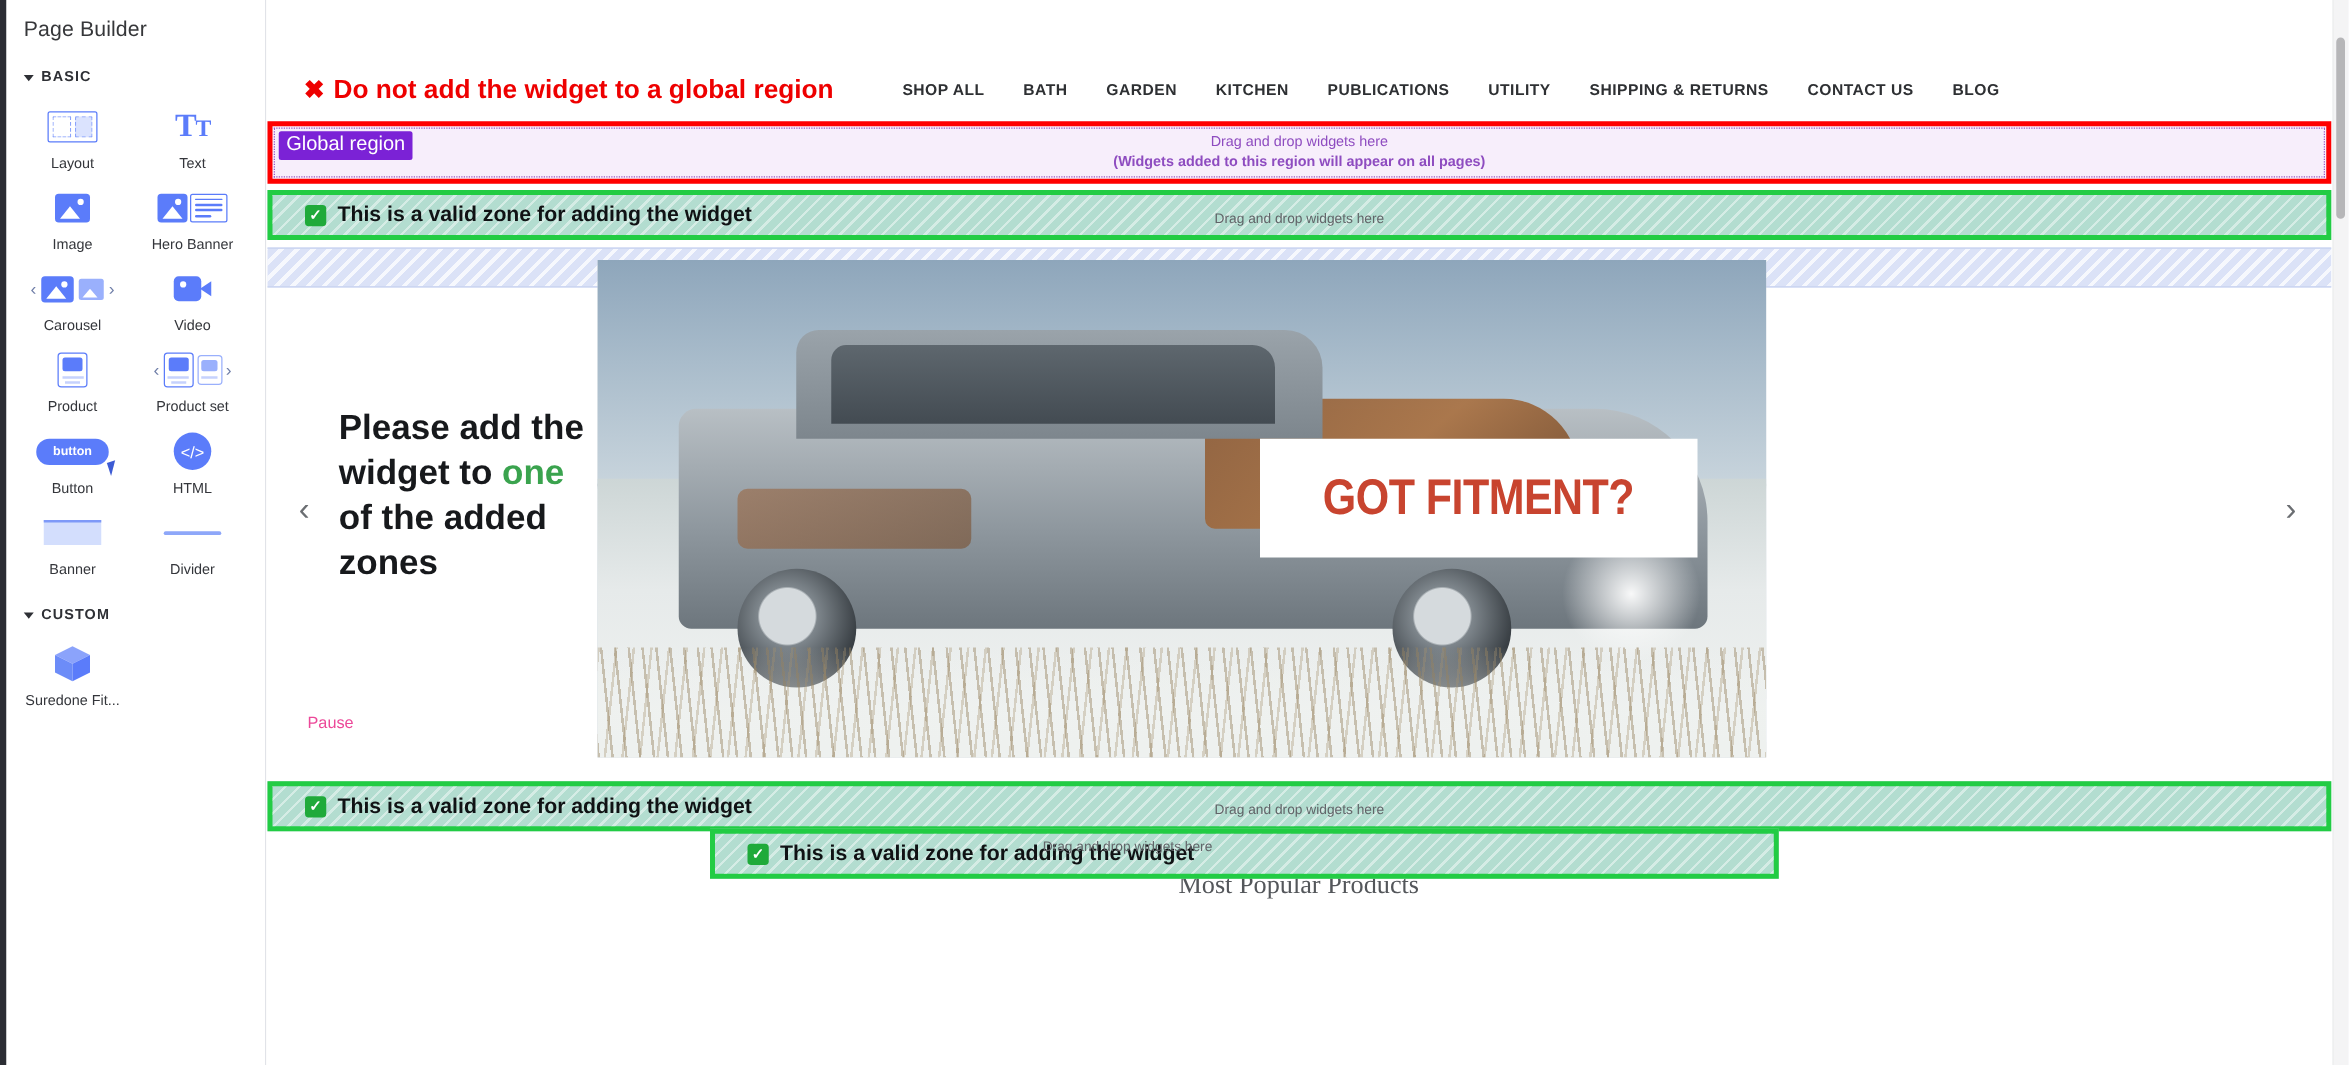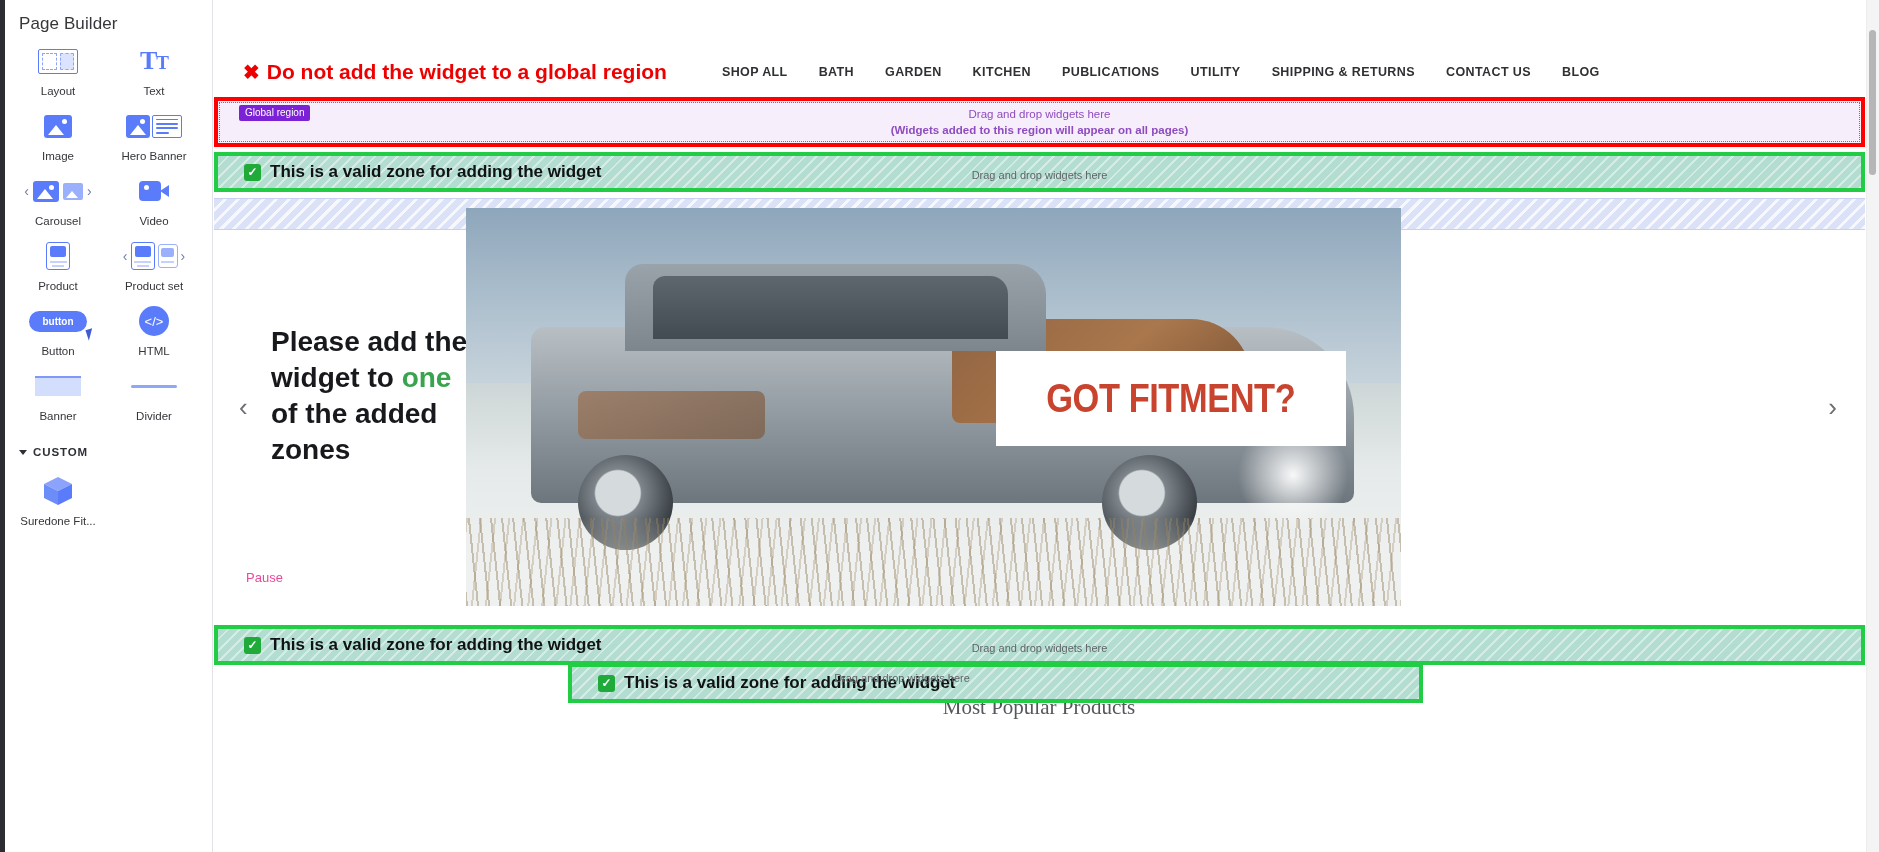--- a/index.html
+++ b/index.html
@@ -285,24 +285,24 @@
     border: 1px dotted #9a56c4;
     background: #f7eefb;
     display: flex;
     align-items: center;
     justify-content: center;
     flex-direction: column;
     gap: 2px;
   }
   .global-badge {
     position: absolute;
-    left: 19px; top: 2px;
+    left: 3px; top: 2px;
     background: #7b22d6;
     color: #ffffff;
-    font-size: 10px;
+    font-size: 16px;
     padding: 2px 6px 3px 6px;
     border-radius: 2px;
     line-height: 1.1;
   }
   .gr-line1 { font-size: 11.5px; color: #8e4cc0; line-height: 1.25; }
   .gr-line2 { font-size: 11.5px; color: #8e4cc0; line-height: 1.25; font-weight: bold; }
 
   
   .valid-zone {
     position: absolute;
@@ -381,21 +381,21 @@
   }
 
   
   .hero {
     position: absolute;
     left: 1px; top: 198px;
     width: 1651px; height: 418px;
   }
   .hero-photo {
     position: absolute;
-    left: 252px; top: 10px;
+    left: 264px; top: 10px;
     width: 935px; height: 398px;
     overflow: hidden;
     background: #c9d3da;
   }
   .hero-headline {
     position: absolute;
     left: 57px; top: 107px;
     width: 205px;
     font-size: 28px;
     font-weight: bold;
@@ -523,20 +523,24 @@
 </head>
 <body>
 
 <div id="app">
 
   <aside class="sidebar">
     <div class="sidebar-edge"></div>
 
     <div class="sidebar-title">Page Builder</div>
 
+    <div class="section-head">
+      <span class="caret"></span>
+      <span>BASIC</span>
+    </div>
 
     <div class="widget-grid">
 
       <div class="widget-cell">
         <div class="widget-icon">
           <div class="ic-layout">
               <i></i>
               <i class="filled"></i>
             </div>
         </div>

